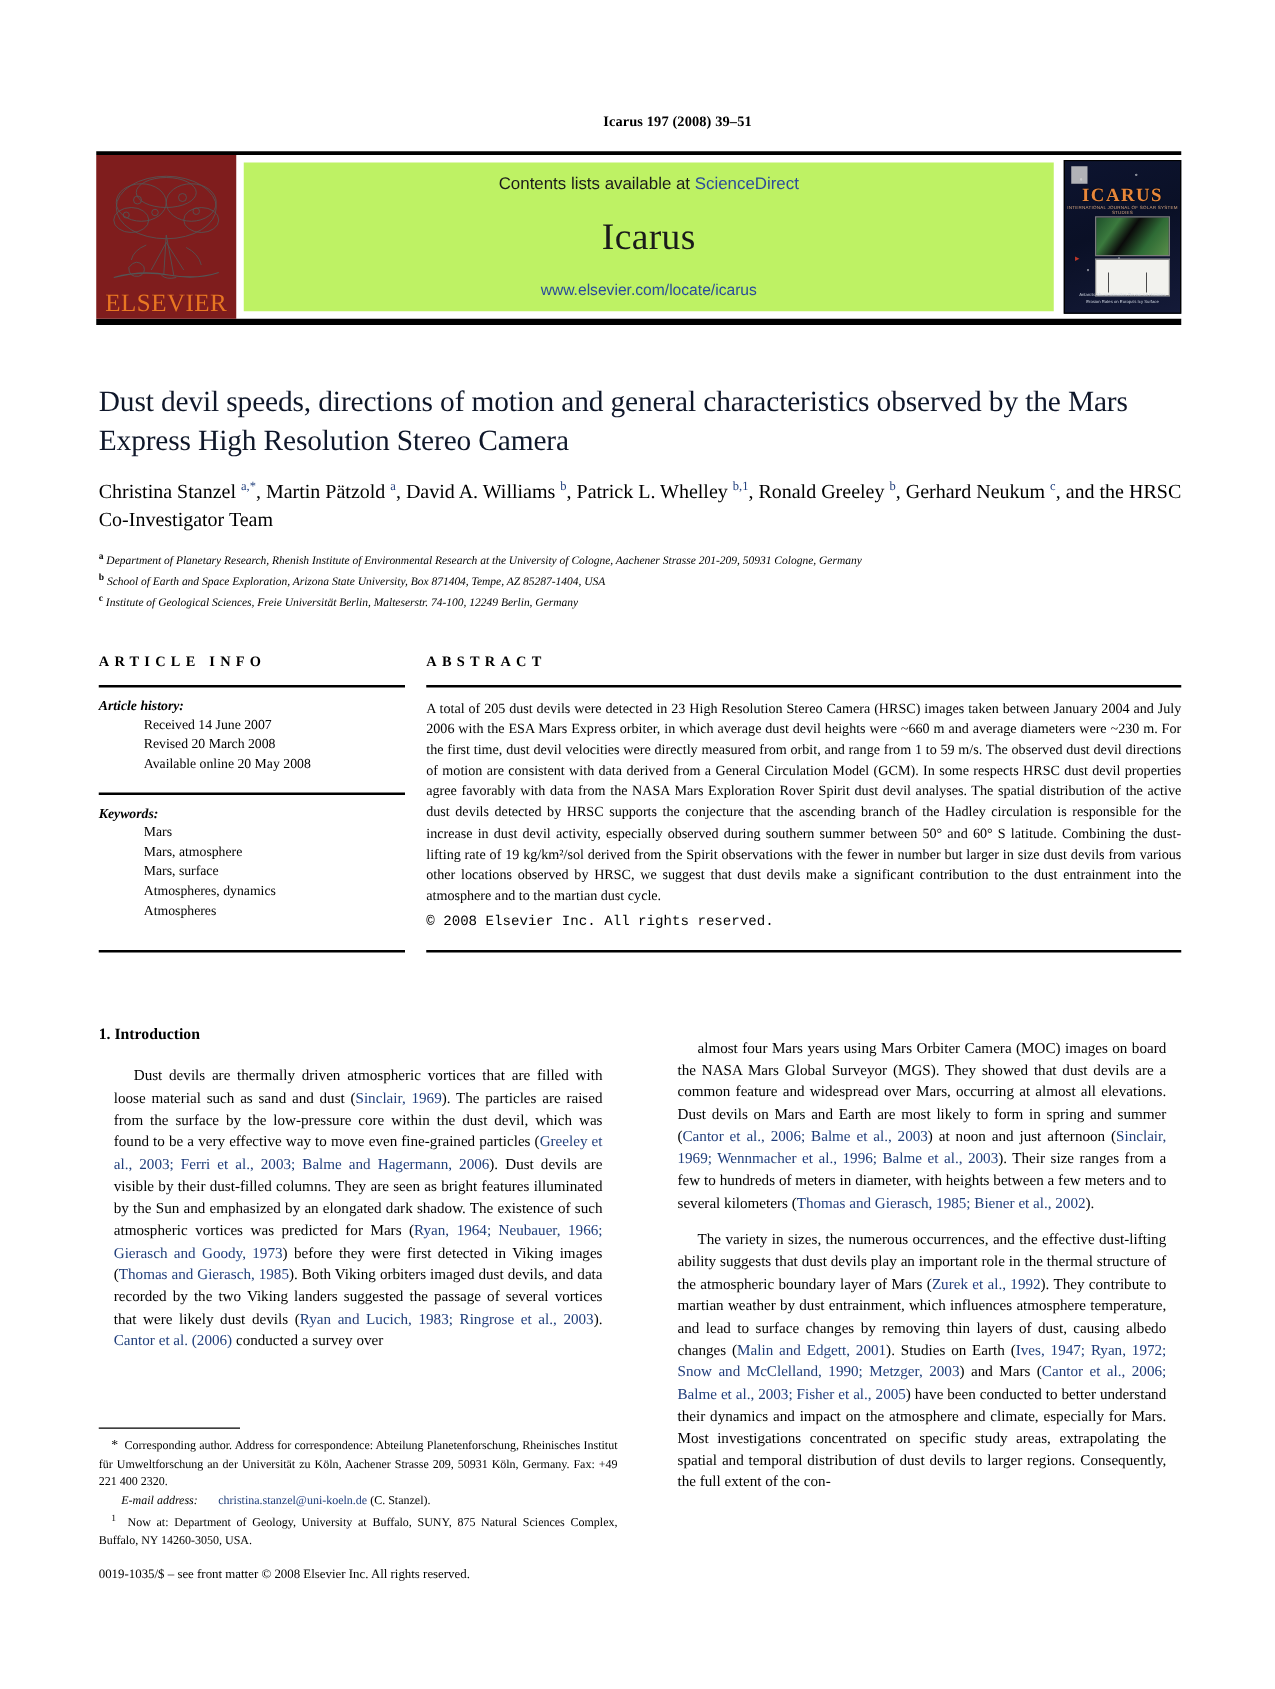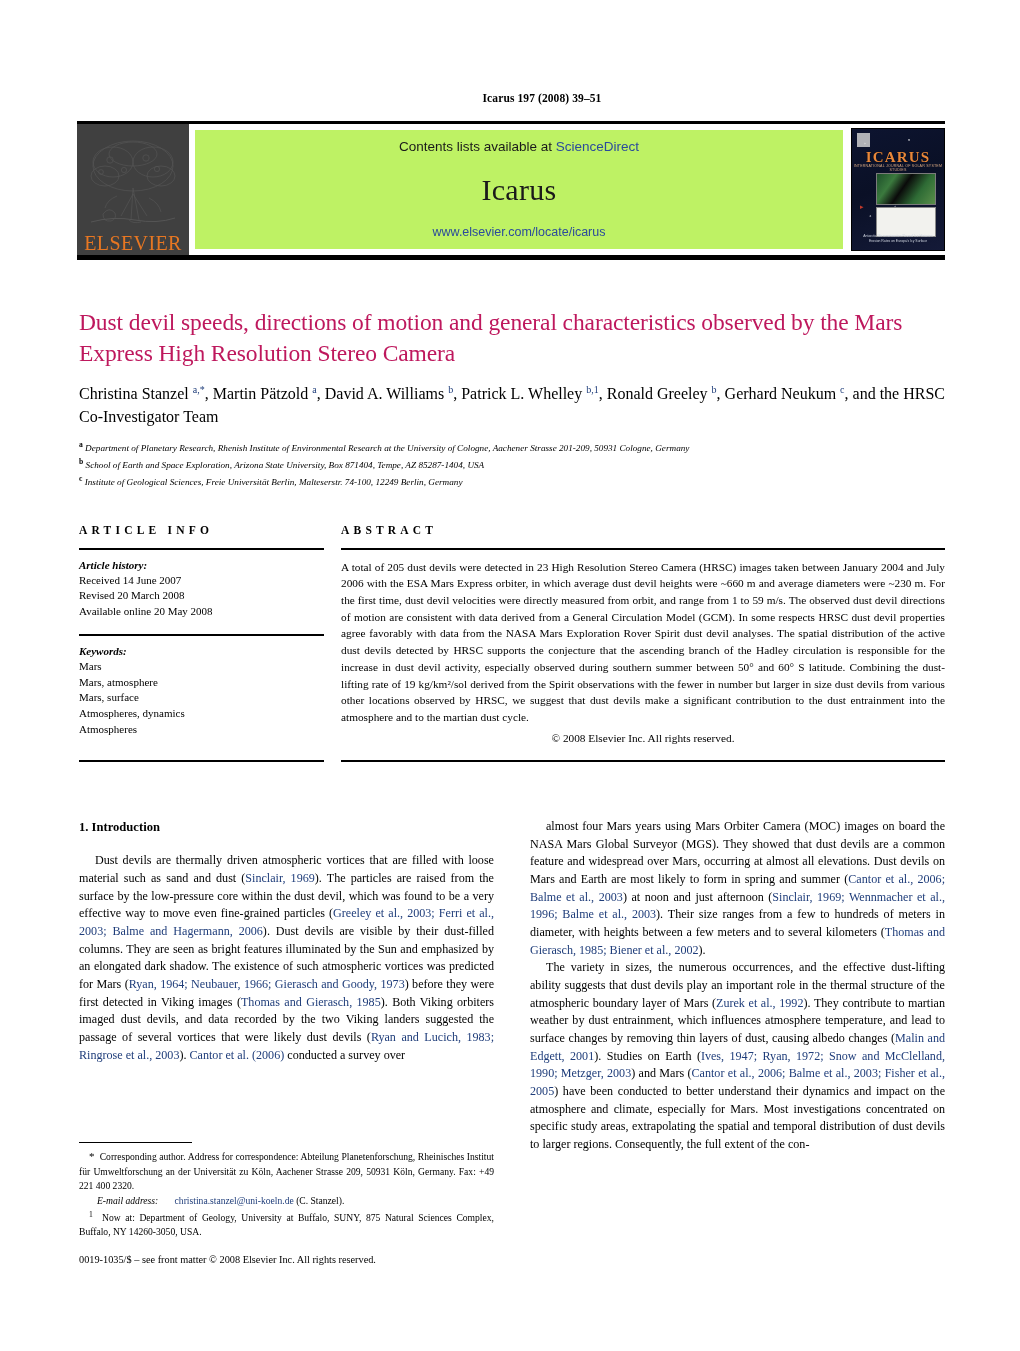--- a/index.html
+++ b/index.html
@@ -54,21 +54,21 @@
     display: flex;
     align-items: stretch;
     height: 131px;
   }
 
   
   .elsevier-logo {
     width: 112px;
     flex: 0 0 112px;
     position: relative;
-    background: #404040;
+    background: #7f1d1d;
     display: flex;
     flex-direction: column;
     justify-content: flex-end;
     align-items: center;
     padding-bottom: 2px;
     box-sizing: border-box;
   }
   .elsevier-tree {
     width: 100px;
     height: 96px;
@@ -205,21 +205,21 @@
   .title-block {
     position: absolute;
     left: 79px; top: 307px;
     width: 866px;
   }
   .paper-title {
     font-family: "Liberation Serif", serif;
     font-size: 23.5px;
     line-height: 1.33;
     font-weight: normal;
-    color: #be185d;
+    color: #0f172a;
     margin: 0 0 12px 0;
     letter-spacing: -0.1px;
   }
   .authors {
     font-family: "Liberation Serif", serif;
     font-size: 16px;
     line-height: 1.45;
     color: #000;
     margin: 0 0 11px 0;
   }
@@ -272,33 +272,34 @@
     font-size: 11px;
     font-style: italic;
     font-weight: bold;
     margin: 0 0 2px 0;
     font-family: "Liberation Serif", serif;
   }
   .info-line {
     font-size: 11px;
     line-height: 1.44;
     font-family: "Liberation Serif", serif;
+    margin-left: 36px;
   }
   .abstract-body {
     font-size: 11.3px;
     line-height: 1.48;
     text-align: justify;
     font-family: "Liberation Serif", serif;
     hyphens: auto;
   }
   .abstract-copy {
     font-size: 11.3px;
-    text-align: center;
+    text-align: left;
     margin-top: 6px;
-    font-family: Liberation Serif, serif;
+    font-family: Liberation Mono, monospace;
   }
   .abs-rule-bottom {
     position: absolute;
     left: 341px; top: 760px;
     width: 604px;
     height: 2.4px;
     background: #000;
   }
   .info-rule-bottom {
     position: absolute;
@@ -324,21 +325,21 @@
     text-align: justify;
   }
   .bgap { width: 36px; flex: 0 0 36px; }
   .sec-title {
     font-size: 12.6px;
     font-weight: bold;
     margin: 0 0 16px 0;
     text-align: left;
   }
   .bcol p {
-    margin: 0;
+    margin: 12px;
     text-indent: 16px;
   }
   .ref { color: #1f3d7a; }
 
   
   .footnotes {
     position: absolute;
     left: 79px; top: 1142px;
     width: 415px;
     font-family: "Liberation Serif", serif;

